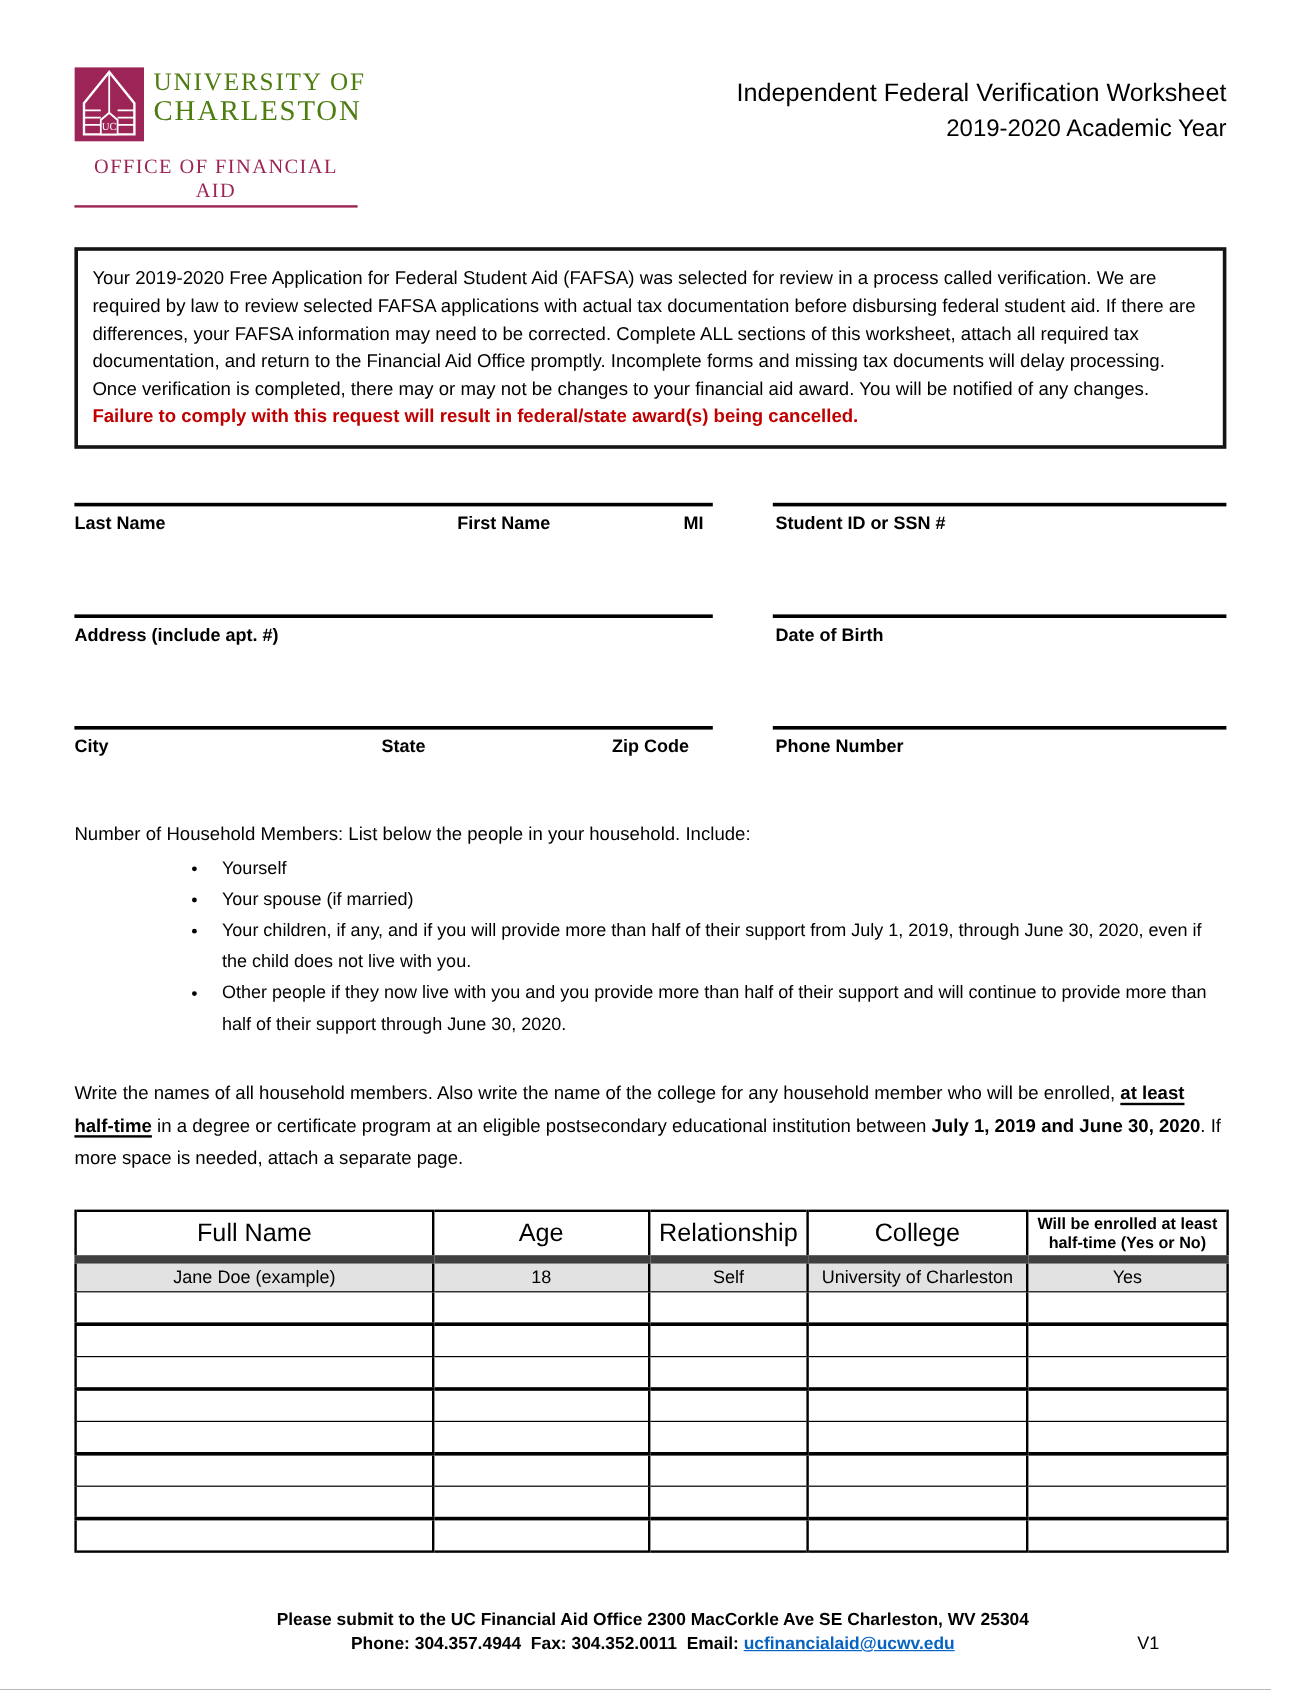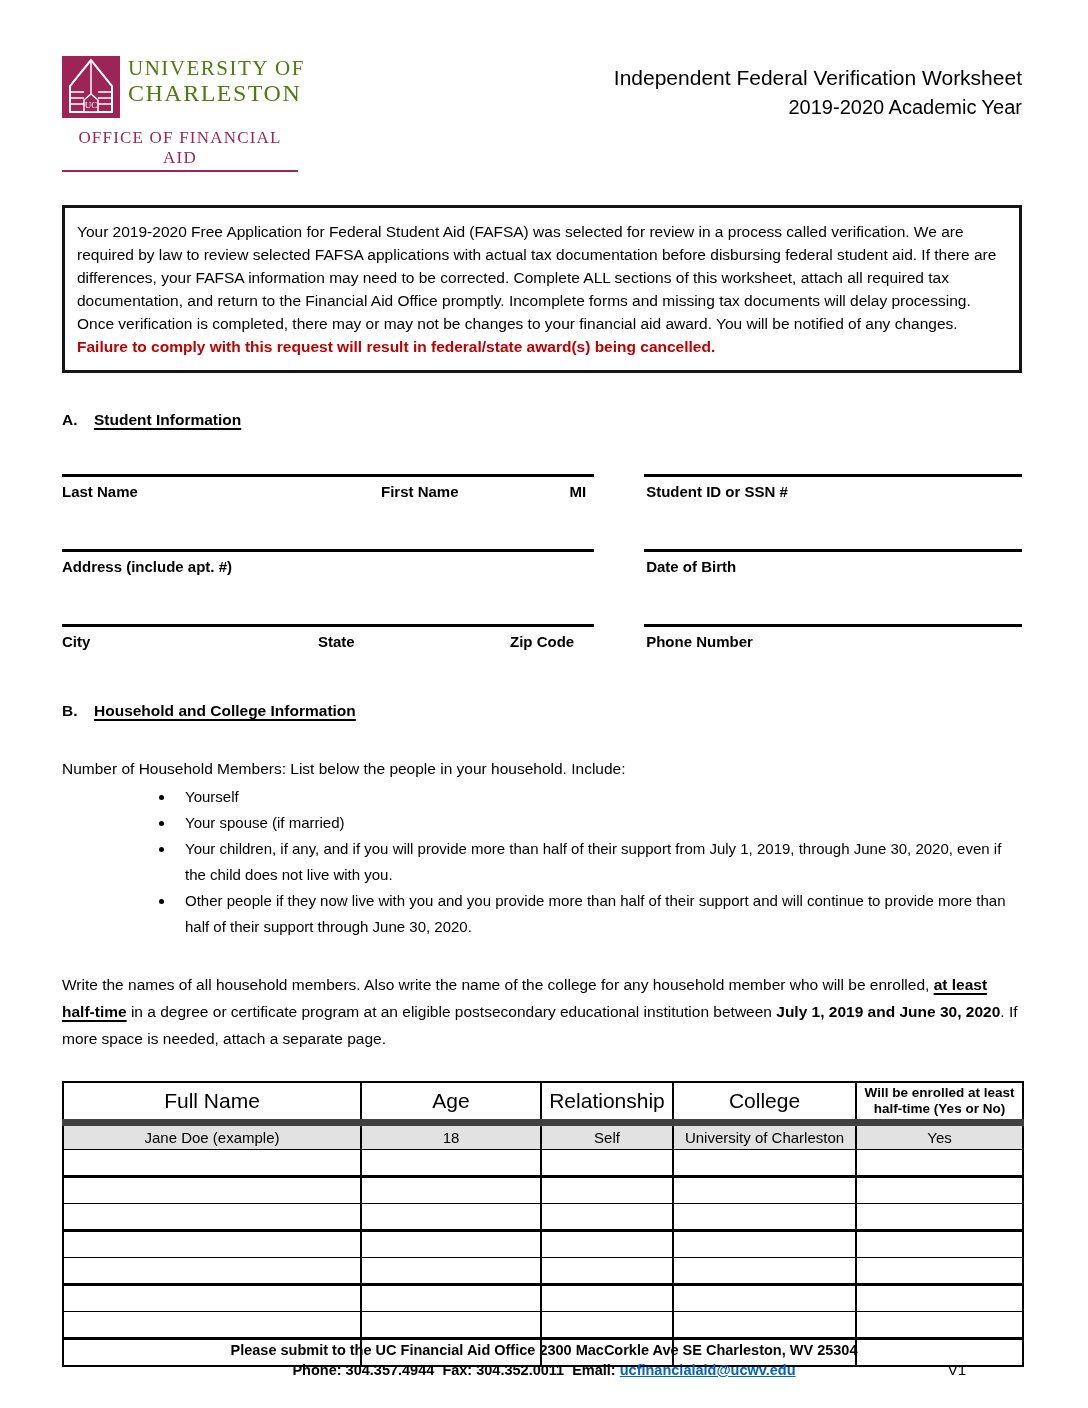--- a/index.html
+++ b/index.html
@@ -36,21 +36,21 @@
     font-size:15.5px; line-height:23px;
   }
   .warning { color:#C00000; font-weight:bold; }
   
   .sect { margin-top:38px; font-size:15.5px; font-weight:bold; }
   .sect .num { display:inline-block; width:32px; }
   .sect .sect-title { text-decoration:underline; text-decoration-thickness:2px; text-underline-offset:3px; }
   
   .field-row { display:flex; gap:50px; }
   .fr1 { margin-top:45px; }
-  .fr2, .fr3 { margin-top:33px; }
+  .fr2, .fr3 { margin-top:51px; }
   .field { border-top:3px solid #000; position:relative; height:42px; }
   .field-left { width:538px; }
   .field-right { width:382px; }
   .flabel { position:absolute; top:6px; font-size:15px; font-weight:bold; white-space:nowrap; }
   
   .hh-intro { margin-top:40px; font-size:15.5px; }
   .hh-bullets { margin-top:6px; margin-left:113px; }
   .hh-bullets li { font-size:15px; line-height:26px; padding-left:10px; }
   .write-par { margin-top:31px; font-size:15.5px; line-height:27px; }
   .b { font-weight:bold; }
@@ -105,23 +105,20 @@
     <div class="titles">
       <div class="title-main">Independent Federal Verification Worksheet</div>
       <div class="title-sub">2019-2020 Academic Year</div>
     </div>
   </div>
 
   <div class="intro-box">
     <span>Your 2019-2020 Free Application for Federal Student Aid (FAFSA) was selected for review in a process called verification.  We are required by law to review selected FAFSA applications with actual tax documentation before disbursing federal student aid.  If there are differences, your FAFSA information may need to be corrected.  Complete ALL sections of this worksheet, attach all required tax documentation, and return to the Financial Aid Office promptly.  Incomplete forms and missing tax documents will delay processing.  Once verification is completed, there may or may not be changes to your financial aid award.  You will be notified of any changes.  </span><span class="warning">Failure to comply with this request will result in federal/state award(s) being cancelled.</span>
   </div>
 
-  <div class="sect">
-    <span class="num">A.</span><span class="sect-title">Student Information</span>
-  </div>
 
   <div class="field-row fr1">
     <div class="field field-left">
       <span class="flabel" style="left:0;">Last Name</span>
       <span class="flabel" style="left:319px;">First Name</span>
       <span class="flabel" style="right:8px;">MI</span>
     </div>
     <div class="field field-right">
       <span class="flabel" style="left:2px;">Student ID or SSN #</span>
     </div>
@@ -140,23 +137,20 @@
     <div class="field field-left">
       <span class="flabel" style="left:0;">City</span>
       <span class="flabel" style="left:256px;">State</span>
       <span class="flabel" style="left:448px;">Zip Code</span>
     </div>
     <div class="field field-right">
       <span class="flabel" style="left:2px;">Phone Number</span>
     </div>
   </div>
 
-  <div class="sect" style="margin-top:36px;">
-    <span class="num">B.</span><span class="sect-title">Household and College Information</span>
-  </div>
 
   <div class="hh-intro">Number of Household Members: List below the people in your household. Include:</div>
 
   <ul class="hh-bullets">
     <li>Yourself</li>
     <li>Your spouse (if married)</li>
     <li>Your children, if any, and if you will provide more than half of their support from July 1, 2019, through June 30, 2020, even if the child does not live with you.</li>
     <li>Other people if they now live with you and you provide more than half of their support and will continue to provide more than half of their support through June 30, 2020.</li>
   </ul>
 

